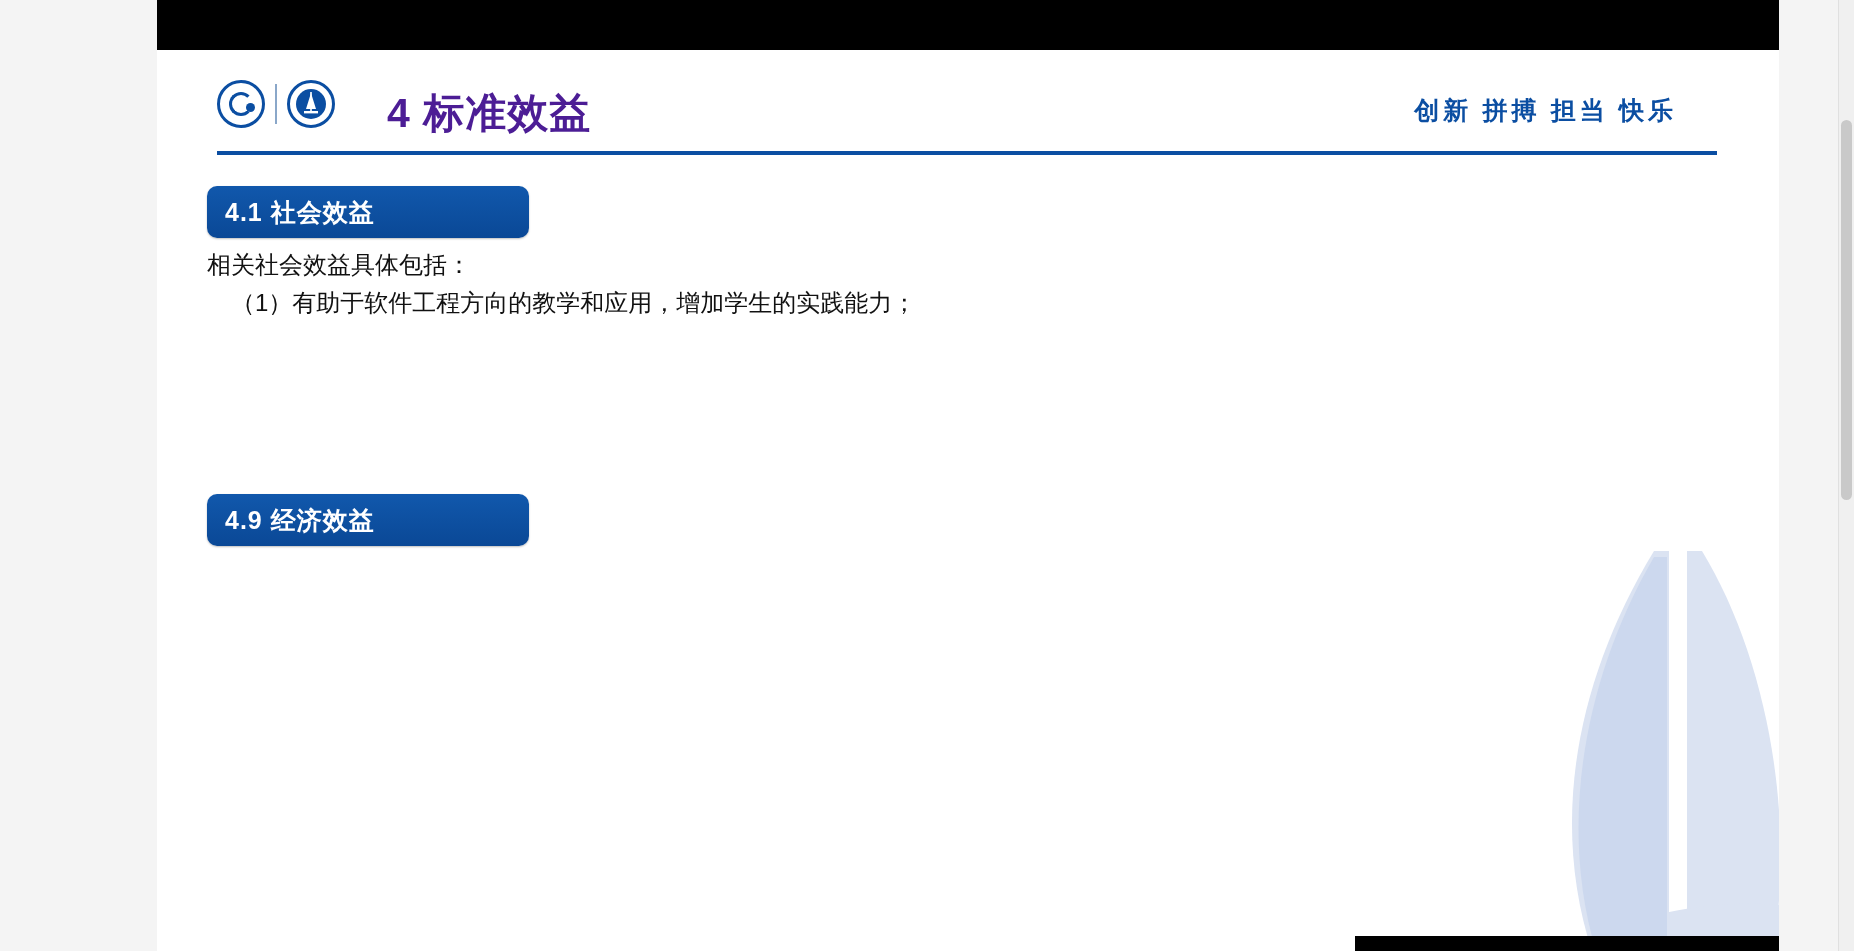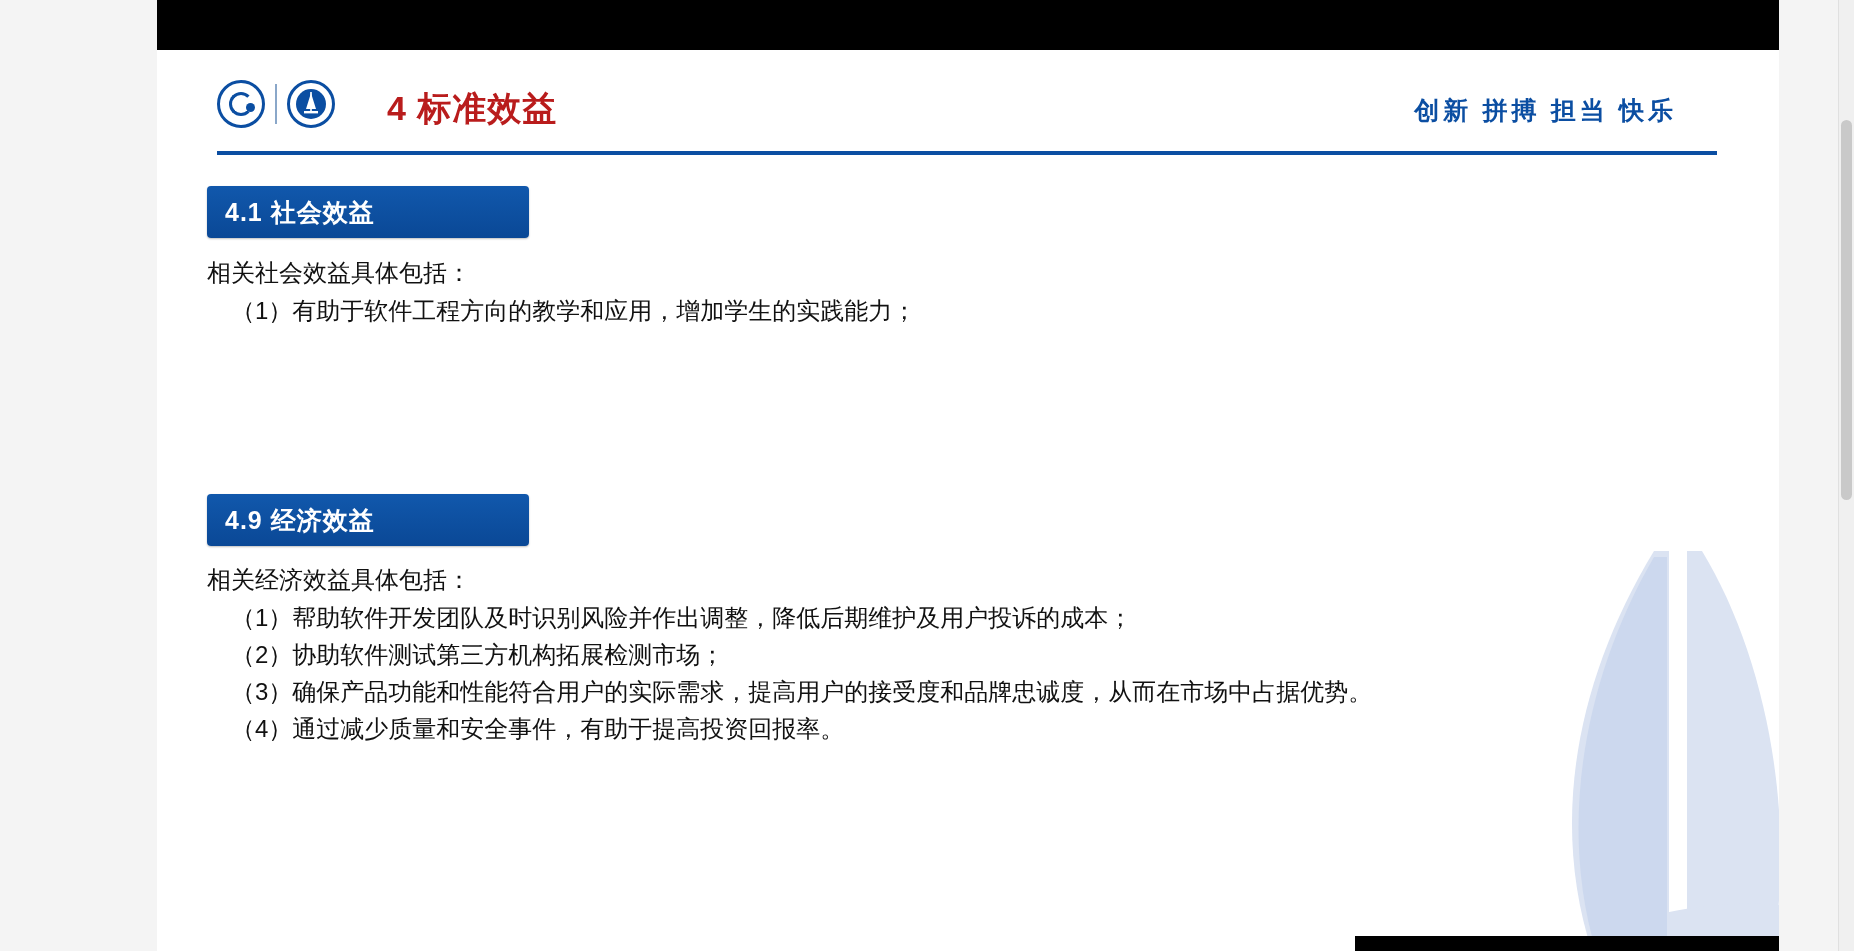--- a/index.html
+++ b/index.html
@@ -115,23 +115,23 @@
     box-sizing: border-box;
     display: flex;
     align-items: center;
     justify-content: center;
   }
   .logo-seal svg { display:block; }
   .slide-title {
     position: absolute;
     left: 170px;
     top: 14px;
-    font-size: 34px;
+    font-size: 41px;
     font-weight: bold;
-    color: #b91c1c;
+    color: #4c1d95;
     letter-spacing: 1px;
     white-space: nowrap;
   }
   .slogan {
     position: absolute;
     right: 40px;
     top: 22px;
     font-size: 25px;
     font-weight: bold;
     color: #0b4ea2;
@@ -147,21 +147,21 @@
     height: 4px;
     background: #0b4ea2;
   }
   
   .banner {
     position: absolute;
     left: 50px;
     width: 322px;
     height: 52px;
     background: linear-gradient(180deg, #1158ac 0%, #0a4896 100%);
-    border-radius: 4px;
+    border-radius: 10px;
     display: flex;
     align-items: center;
     box-shadow: 0 1px 2px rgba(0,0,0,0.25);
   }
   .banner-text {
     color: #ffffff;
     font-size: 25px;
     font-weight: bold;
     margin-left: 18px;
     letter-spacing: 1px;
@@ -174,21 +174,21 @@
     position: absolute;
     left: 50px;
     width: 1520px;
     color: #111111;
     font-size: 24px;
     line-height: 34px;
   }
   #block-1 { top: 248px; }
   #block-2 { top: 555px; }
   .block-lead {
-    margin: 8px 0 4px 0;
+    margin: 0 0 4px 0;
     white-space: nowrap;
   }
   .block-item {
     margin: 0 0 3px 0;
     padding-left: 24px;
     white-space: nowrap;
   }
   
   .scrollbar-track {
     position: absolute;
@@ -248,27 +248,20 @@
       <span class="banner-text">4.1 社会效益</span>
     </div>
     <div class="body-block" id="block-1">
       <p class="block-lead">相关社会效益具体包括：</p>
       <p class="block-item">（1）有助于软件工程方向的教学和应用，增加学生的实践能力；</p>
     </div>
 
     <div class="banner" id="banner-2">
       <span class="banner-text">4.9 经济效益</span>
     </div>
-    <div class="body-block" id="block-2">
-      <p class="block-lead">相关经济效益具体包括：</p>
-      <p class="block-item">（1）帮助软件开发团队及时识别风险并作出调整，降低后期维护及用户投诉的成本；</p>
-      <p class="block-item">（2）协助软件测试第三方机构拓展检测市场；</p>
-      <p class="block-item">（3）确保产品功能和性能符合用户的实际需求，提高用户的接受度和品牌忠诚度，从而在市场中占据优势。</p>
-      <p class="block-item">（4）通过减少质量和安全事件，有助于提高投资回报率。</p>
-    </div>
 
     <div class="bottom-black-bar"></div>
   </div>
 
   <div class="scrollbar-track">
     <div class="scrollbar-thumb"></div>
   </div>
 
 </div>
 

